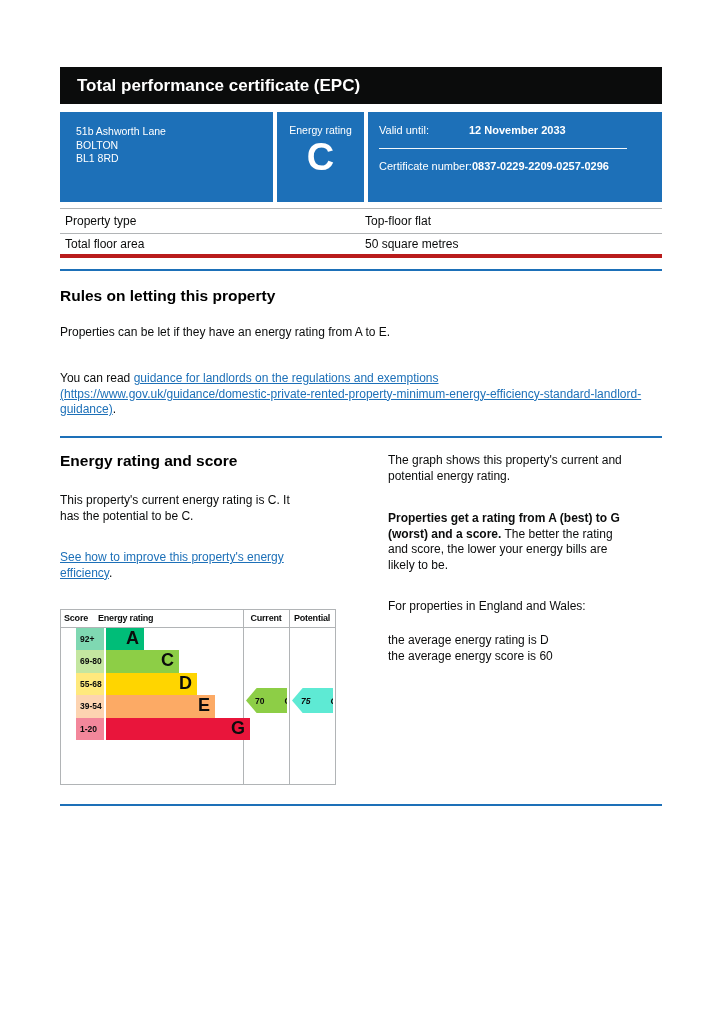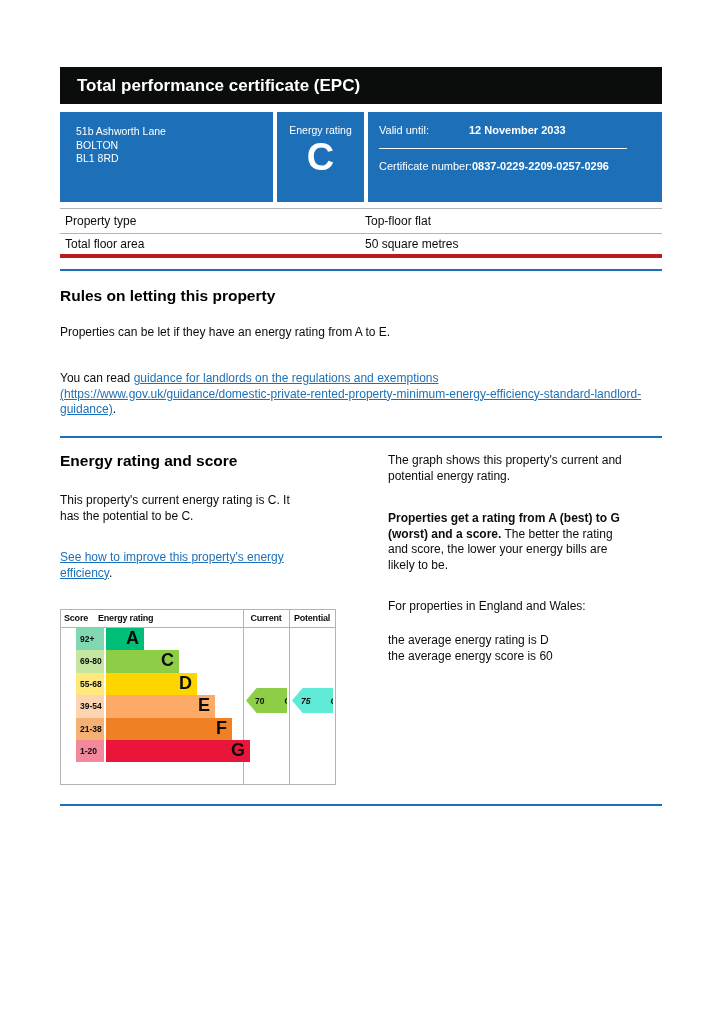--- a/index.html
+++ b/index.html
@@ -191,24 +191,20 @@
   <div class="band-row">
     <span class="score-cell" style="background: rgb(255, 233, 125);">55-68</span>
     <span class="band-bar" style="width: 91px; background: rgb(255, 213, 0);">D</span>
   </div>
 
   <div class="band-row">
     <span class="score-cell" style="background: rgb(253, 212, 177);">39-54</span>
     <span class="band-bar" style="width: 109px; background: rgb(252, 170, 101);">E</span>
   </div>
 
-  <div class="band-row">
-    <span class="score-cell" style="background: rgb(245, 177, 116);">21-38</span>
-    <span class="band-bar" style="width: 126px; background: rgb(239, 128, 35);">F</span>
-  </div>
 
   <div class="band-row">
     <span class="score-cell" style="background: rgb(243, 135, 155);">1-20</span>
     <span class="band-bar" style="width: 144px; background: rgb(233, 21, 59);">G</span>
   </div>
 </div>
   <div class="epc-arrow current-arrow" style="background: rgb(141, 206, 70);">
     <span>70</span>
     <span>C</span>
   </div>

